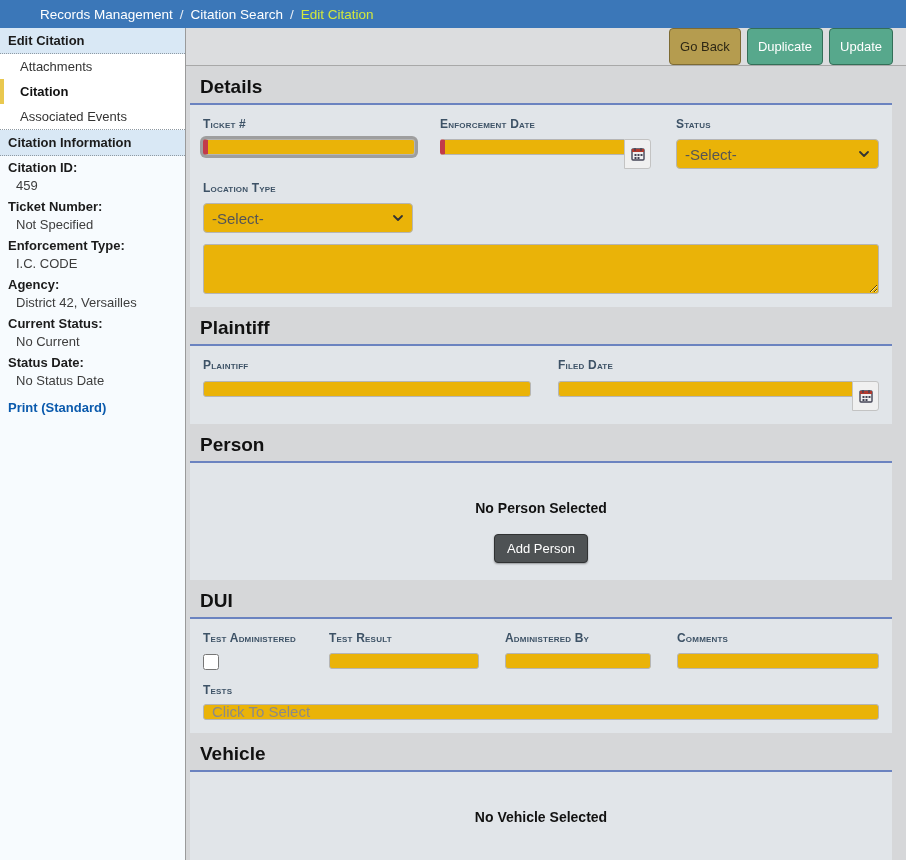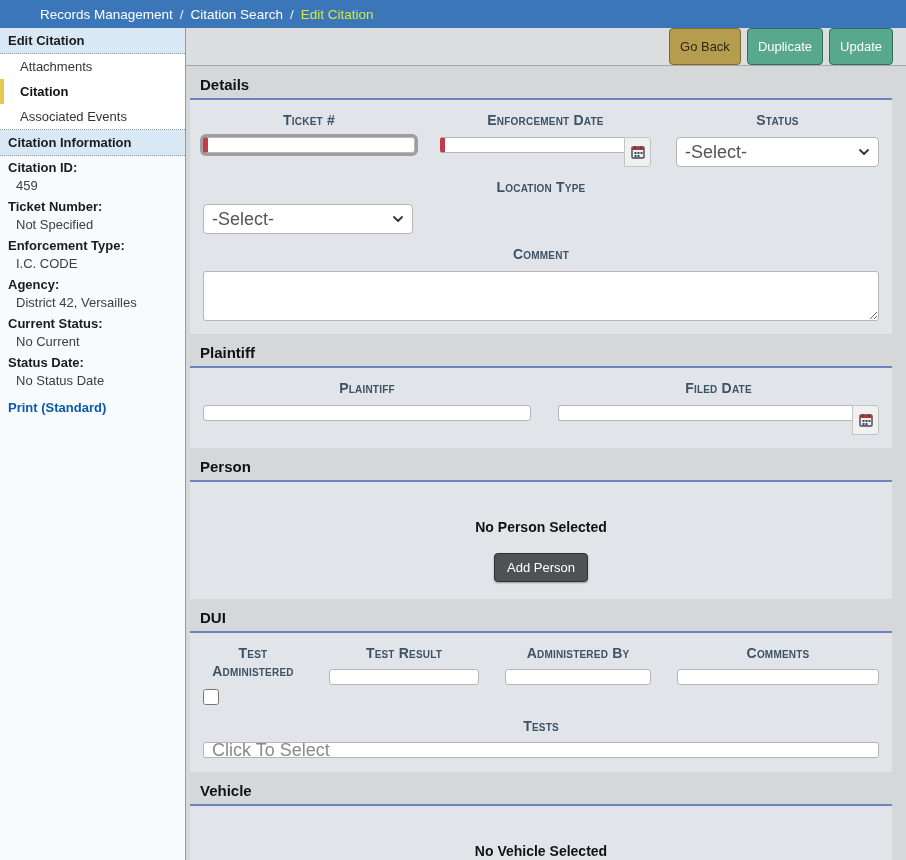--- a/index.html
+++ b/index.html
@@ -90,49 +90,48 @@
     background: #4e5254;
     border: 1px solid #303233;
     color: #ffffff;
     padding: 6px 12px;
     box-shadow: 0 1px 2px rgba(0,0,0,.35);
   }
 
   .content { flex: 1; padding: 0 14px 0 4px; overflow: hidden; }
 
   .section-title {
-    font-size: 15px;
+    font-size: 19px;
     font-weight: bold;
     color: #111111;
     padding: 10px 0 5px 10px;
   }
   .section-body {
     background: #e1e5e9;
     border-top: 2px solid #6b83c0;
     padding: 11px 13px 13px 13px;
   }
 
   .field-label {
     font-variant: small-caps;
     font-weight: bold;
     color: #3d5266;
-    font-size: 14px;
+    font-size: 12px;
     letter-spacing: .2px;
     padding-bottom: 7px;
     line-height: 1.35;
-    text-align: center;
   }
 
   input[type="text"], textarea, select {
     font-family: "Liberation Sans", sans-serif;
-    font-size: 18px;
+    font-size: 15px;
     color: #444444;
     border: 1px solid #b5b5b5;
     border-radius: 3px;
-    background: #ffffff;
+    background: #eab308;
     outline: none;
   }
   input[type="text"] { height: 16px; padding: 0 8px; }
   ::placeholder { color: #8a8a8a; opacity: 1; }
 
   
   .details-row1 { display: grid; grid-template-columns: 212px 211px 1fr; gap: 25px; }
   .req { border-left: 5px solid #c23b4a !important; }
   .ticket-input {
     width: 100%;
@@ -291,21 +290,20 @@
               <select>
                 <option>-Select-</option>
               </select>
               <svg class="chev" width="12" height="12" viewBox="0 0 12 12">
                 <path d="M2 4 L6 8 L10 4" fill="none" stroke="#333" stroke-width="1.8" stroke-linecap="round" stroke-linejoin="round"></path>
               </svg>
             </div>
           </div>
 
           <div class="mt">
-            <div class="field-label">Comment</div>
             <textarea class="comment" style=""></textarea>
           </div>
         </div>
       </div>
 
       <div class="section">
         <div class="section-title">Plaintiff</div>
         <div class="section-body">
           <div class="plaintiff-row">
             <div>

